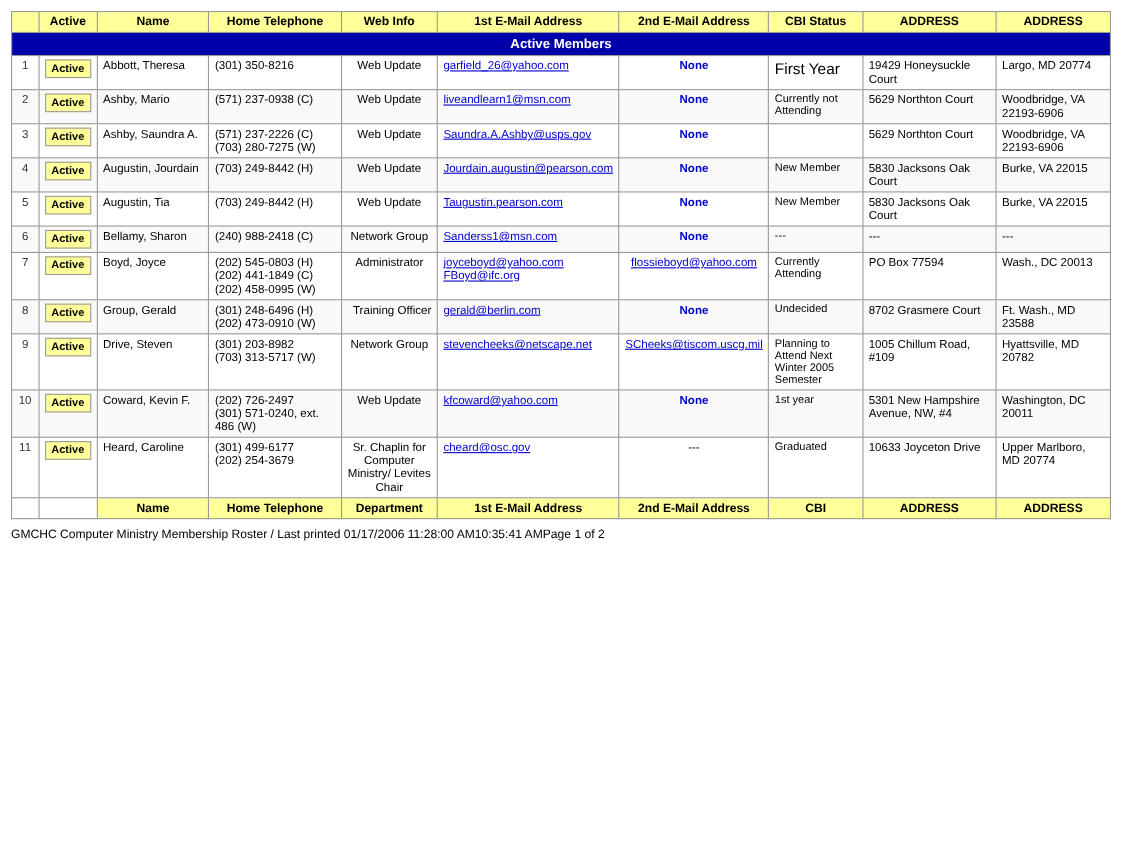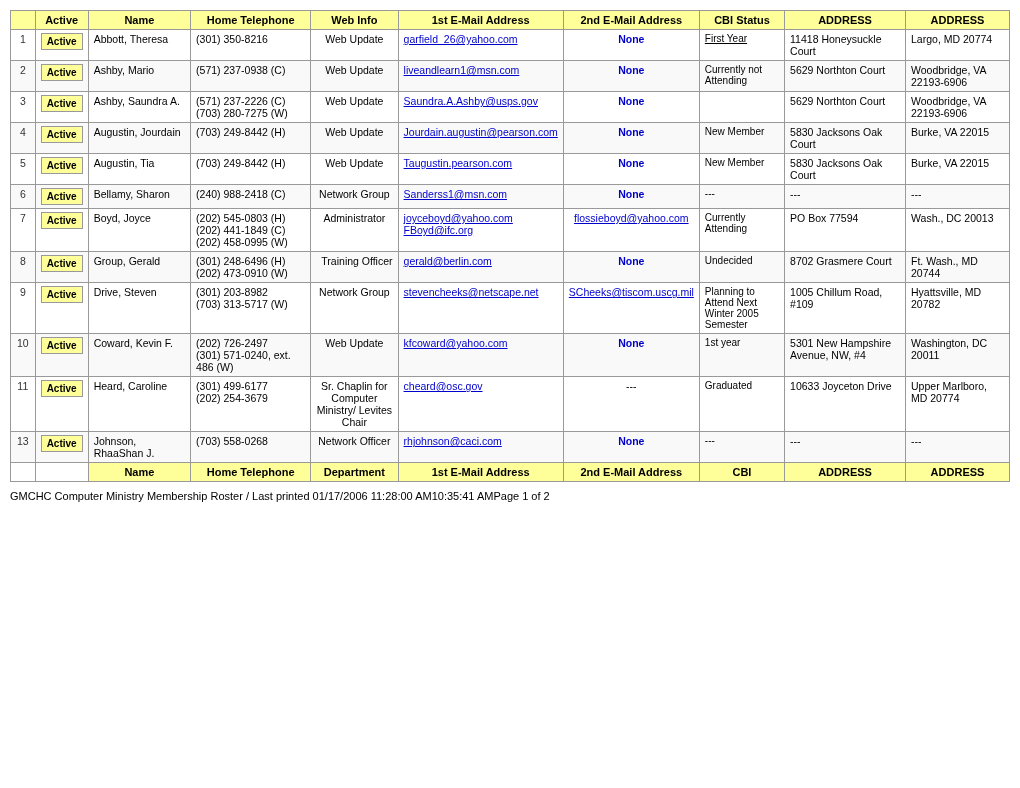--- a/index.html
+++ b/index.html
@@ -81,32 +81,35 @@
         <th style="width:52px;">Active</th>
         <th style="width:110px;">Name</th>
         <th style="width:130px;">Home Telephone</th>
         <th style="width:90px;">Web Info</th>
         <th style="width:130px;">1st E-Mail Address</th>
         <th style="width:110px;"><span>2nd E-Mail Address</span></th>
         <th style="width:90px;">CBI Status</th>
         <th style="width:130px;">ADDRESS</th>
         <th style="width:110px;">ADDRESS</th>
       </tr>
+      <tr class="active-members-row">
+        <td colspan="10">Active Members</td>
+      </tr>
     </thead>
     <tbody id="table-body">
     <tr class="data-row">
           <td class="row-num">1</td>
           <td style="text-align: center;"><span class="active-badge">Active</span></td>
           <td>Abbott, Theresa</td>
           <td>(301) 350-8216</td>
           <td style="text-align: center;">Web Update</td>
           <td><a href="#" class="email-link">garfield_26@yahoo.com</a></td>
           <td style="text-align: center;"><span class="none-text">None</span></td>
-          <td style="font-size: 10px; text-decoration: underline;">First Year</td>
-          <td>11418 Honeysuckle Court</td>
+          <td style="font-size: 14px;">First Year</td>
+          <td>19429 Honeysuckle Court</td>
           <td>Largo, MD  20774</td>
         </tr>
         <tr class="data-row">
           <td class="row-num">2</td>
           <td style="text-align: center;"><span class="active-badge">Active</span></td>
           <td>Ashby, Mario</td>
           <td>(571) 237-0938 (C)</td>
           <td style="text-align: center;">Web Update</td>
           <td><a href="#" class="email-link">liveandlearn1@msn.com</a></td>
           <td style="text-align: center;"><span class="none-text">None</span></td>
@@ -177,21 +180,21 @@
         <tr class="data-row">
           <td class="row-num">8</td>
           <td style="text-align: center;"><span class="active-badge">Active</span></td>
           <td>Group, Gerald</td>
           <td>(301) 248-6496 (H)<br>(202) 473-0910 (W)</td>
           <td style="text-align: right;">Training Officer</td>
           <td><a href="#" class="email-link">gerald@berlin.com</a></td>
           <td style="text-align: center;"><span class="none-text">None</span></td>
           <td style="font-size: 10px;">Undecided</td>
           <td>8702 Grasmere Court</td>
-          <td>Ft. Wash., MD 20744</td>
+          <td>Ft. Wash., MD 23588</td>
         </tr>
         <tr class="data-row">
           <td class="row-num">9</td>
           <td style="text-align: center;"><span class="active-badge">Active</span></td>
           <td>Drive, Steven</td>
           <td>(301) 203-8982<br>(703) 313-5717 (W)</td>
           <td style="text-align: center;">Network Group</td>
           <td><a href="#" class="email-link">stevencheeks@netscape.net</a></td>
           <td style="text-align: right; margin-top: 12px;"><a href="#" class="email-link">SCheeks@tiscom.uscg.mil</a></td>
           <td style="font-size: 10px;">Planning to Attend Next Winter 2005 Semester</td>
@@ -214,32 +217,20 @@
           <td class="row-num">11</td>
           <td style="text-align: center;"><span class="active-badge">Active</span></td>
           <td>Heard, Caroline</td>
           <td>(301) 499-6177<br>(202) 254-3679</td>
           <td style="text-align: center;">Sr. Chaplin for Computer Ministry/ Levites Chair</td>
           <td><a href="#" class="email-link">cheard@osc.gov</a></td>
           <td style="text-align: center;">---</td>
           <td style="font-size: 10px;">Graduated</td>
           <td>10633 Joyceton Drive</td>
           <td>Upper Marlboro, MD  20774</td>
-        </tr>
-        <tr class="data-row">
-          <td class="row-num">13</td>
-          <td style="text-align: center;"><span class="active-badge">Active</span></td>
-          <td>Johnson, RhaaShan J.</td>
-          <td>(703) 558-0268</td>
-          <td style="text-align: center;">Network Officer</td>
-          <td><a href="#" class="email-link">rhjohnson@caci.com</a></td>
-          <td style="text-align: center;"><span class="none-text">None</span></td>
-          <td style="font-size: 10px;">---</td>
-          <td>---</td>
-          <td>---</td>
         </tr>
       </tbody>
     <tfoot>
       <tr class="header-row">
         <td></td>
         <td></td>
         <th>Name</th>
         <th>Home Telephone</th>
         <th>Department</th>
         <th>1st E-Mail Address</th>

